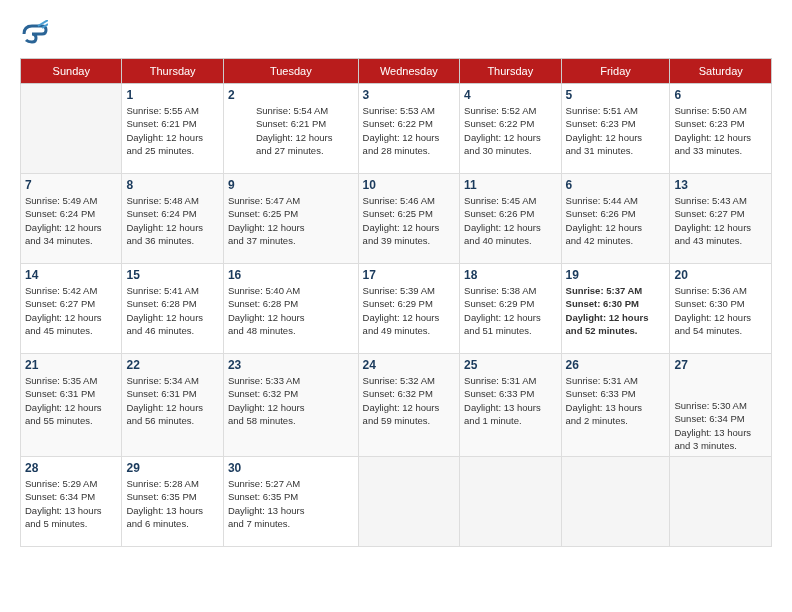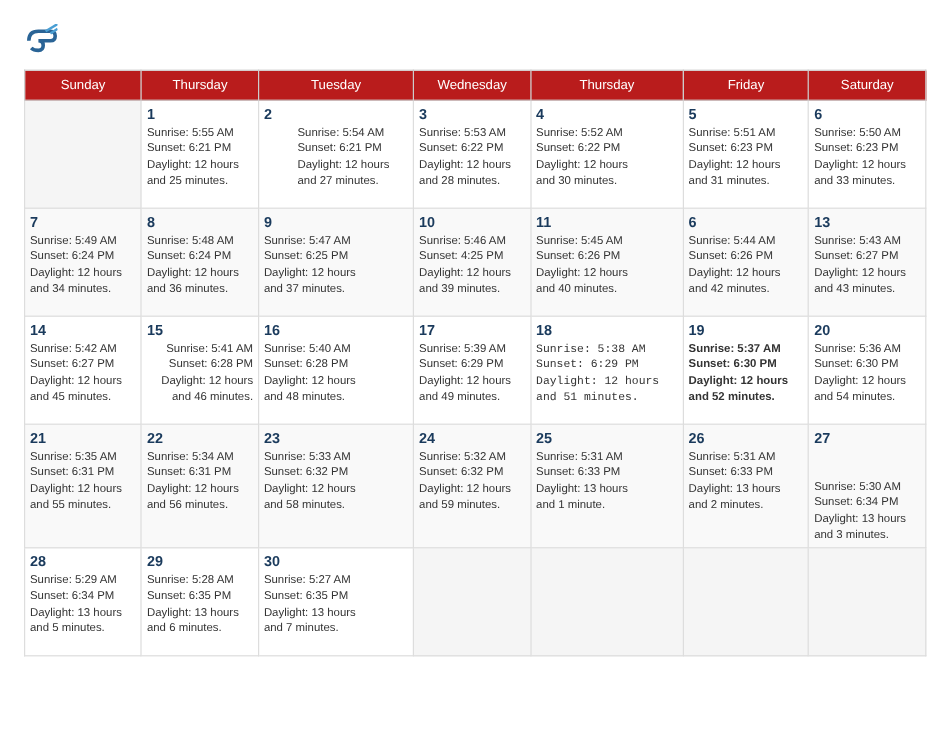--- a/index.html
+++ b/index.html
@@ -175,21 +175,21 @@
         <td>
           <span class="day-num">9</span>
           <div class="day-info" style="white-space: pre-line;">Sunrise: 5:47 AM
 Sunset: 6:25 PM
 Daylight: 12 hours
 and 37 minutes.</div>
         </td>
         <td>
           <span class="day-num">10</span>
           <div class="day-info" style="white-space: pre-line;">Sunrise: 5:46 AM
-Sunset: 4:25 PM
+Sunset: 6:25 PM
 Daylight: 12 hours
 and 39 minutes.</div>
         </td>
         <td>
           <span class="day-num">11</span>
           <div class="day-info" style="white-space: pre-line;">Sunrise: 5:45 AM
 Sunset: 6:26 PM
 Daylight: 12 hours
 and 40 minutes.</div>
         </td>
@@ -211,42 +211,42 @@
       <tr>
         <td>
           <span class="day-num">14</span>
           <div class="day-info" style="white-space: pre-line;">Sunrise: 5:42 AM
 Sunset: 6:27 PM
 Daylight: 12 hours
 and 45 minutes.</div>
         </td>
         <td>
           <span class="day-num">15</span>
-          <div class="day-info" style="white-space: pre-line; text-align: right;">Sunrise: 5:41 AM
+          <div class="day-info" style="white-space: pre-line;">Sunrise: 5:41 AM
 Sunset: 6:28 PM
 Daylight: 12 hours
 and 46 minutes.</div>
         </td>
         <td>
           <span class="day-num">16</span>
           <div class="day-info" style="white-space: pre-line;">Sunrise: 5:40 AM
 Sunset: 6:28 PM
 Daylight: 12 hours
 and 48 minutes.</div>
         </td>
         <td>
           <span class="day-num">17</span>
           <div class="day-info" style="white-space: pre-line;">Sunrise: 5:39 AM
 Sunset: 6:29 PM
 Daylight: 12 hours
 and 49 minutes.</div>
         </td>
         <td>
           <span class="day-num">18</span>
-          <div class="day-info" style="white-space: pre-line; font-family: Liberation Mono, monospace;">Sunrise: 5:38 AM
+          <div class="day-info" style="white-space: pre-line;">Sunrise: 5:38 AM
 Sunset: 6:29 PM
 Daylight: 12 hours
 and 51 minutes.</div>
         </td>
         <td>
           <span class="day-num">19</span>
           <div class="day-info" style="white-space: pre-line; font-weight: bold;">Sunrise: 5:37 AM
 Sunset: 6:30 PM
 Daylight: 12 hours
 and 52 minutes.</div>

